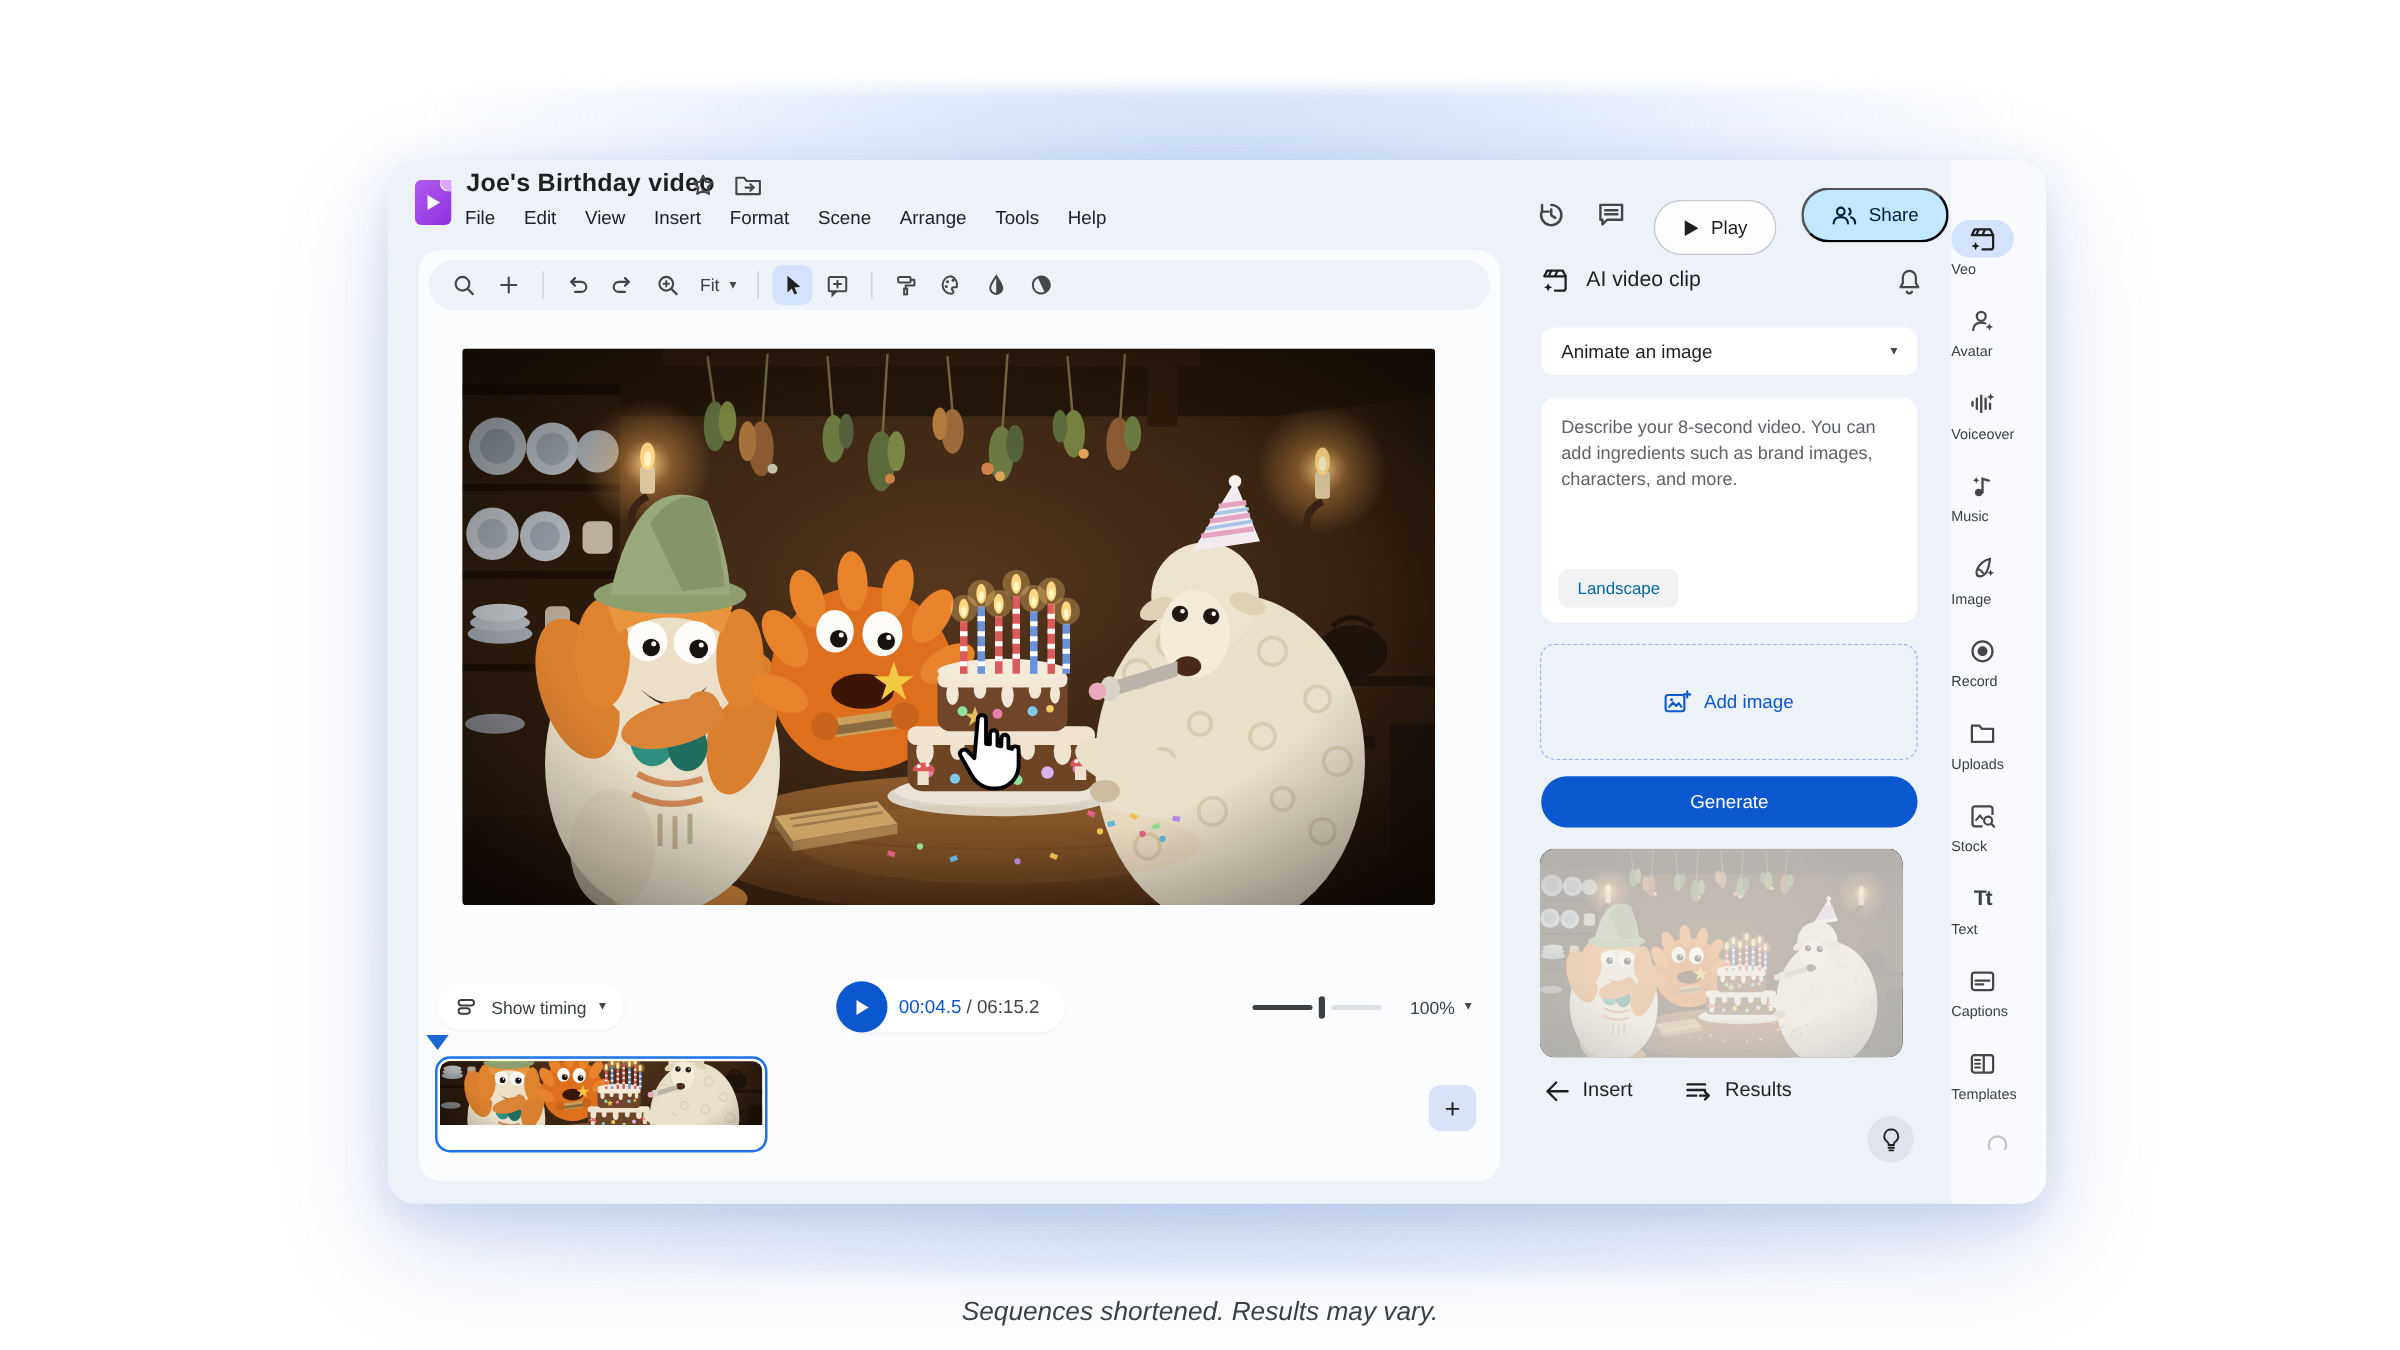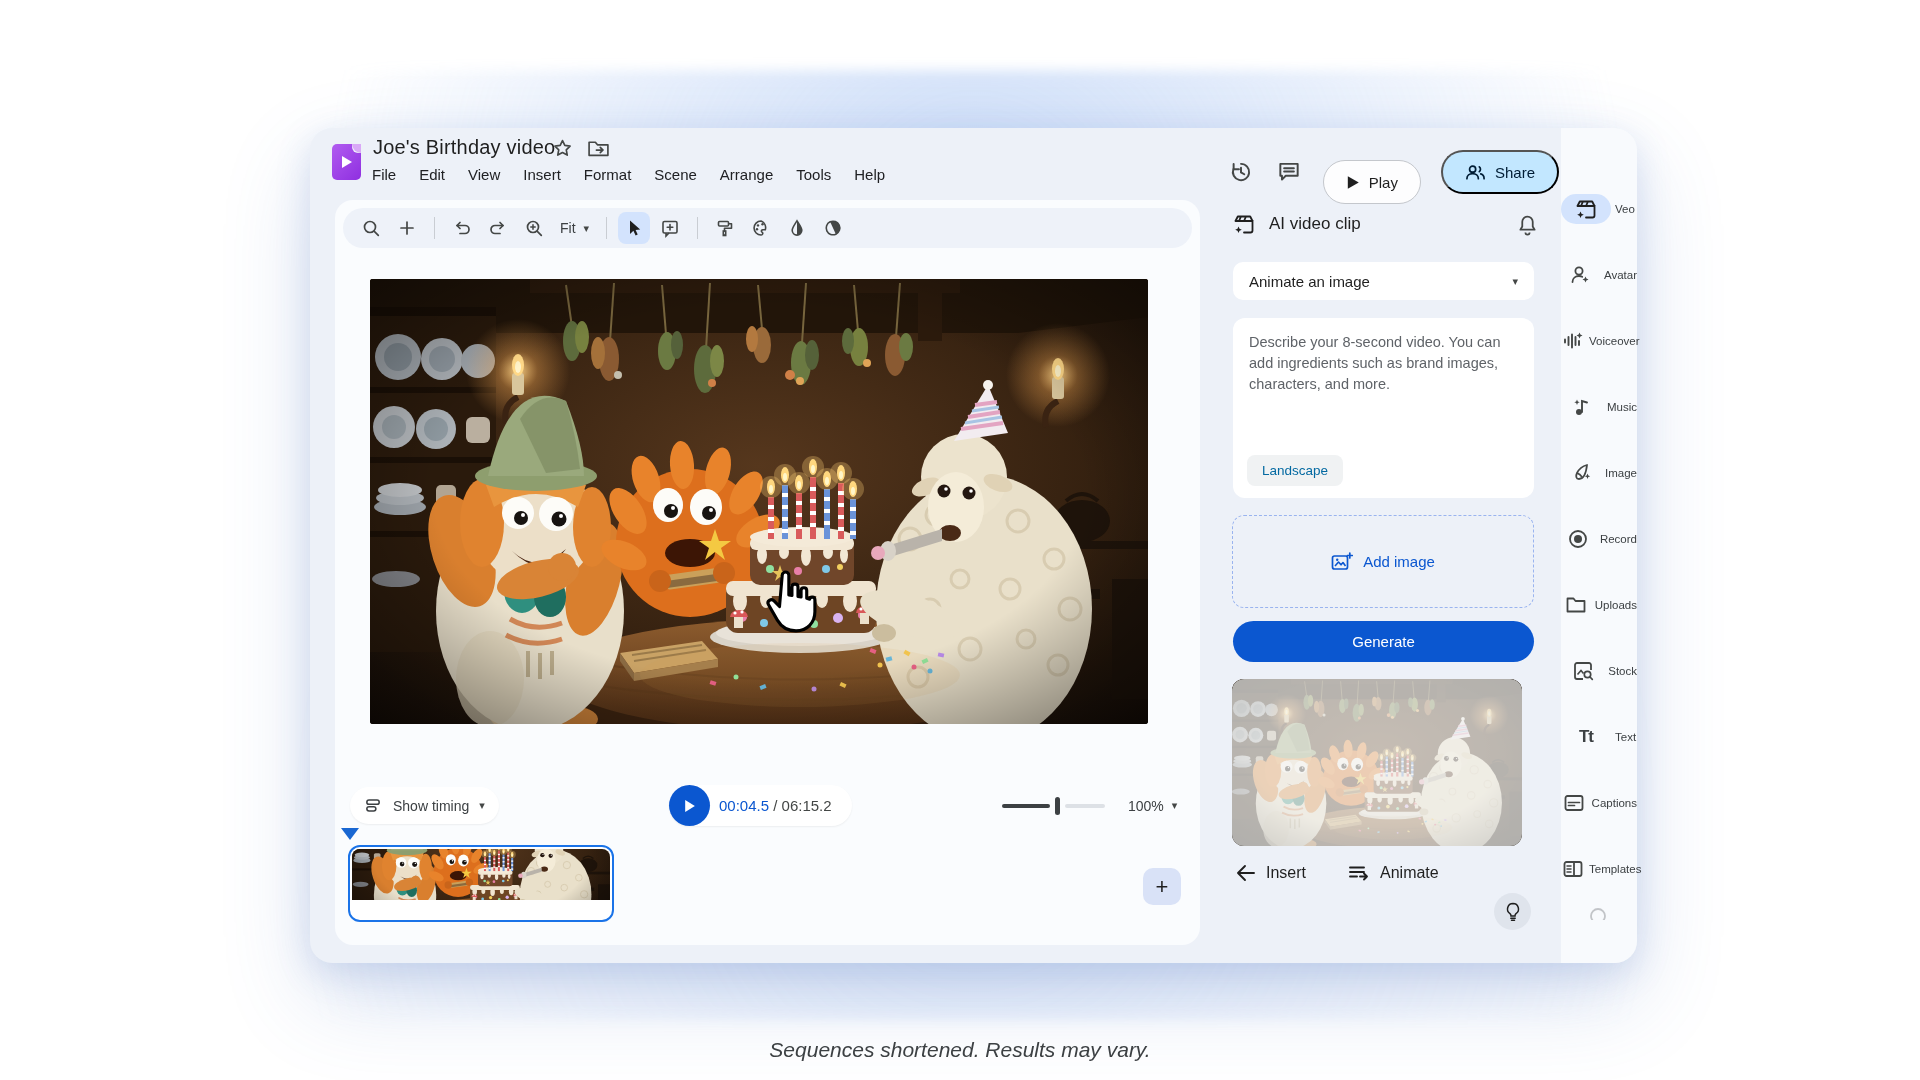--- a/index.html
+++ b/index.html
@@ -23,21 +23,21 @@
     box-shadow:0 10px 35px rgba(70,110,190,.18), 0 35px 90px rgba(70,110,190,.20);
   }
   
   .app-icon { position:absolute; left:22px; top:16px; width:29px; height:36px;
     background:linear-gradient(135deg,#b15cf0,#8f2fe0); border-radius:5px;
     display:flex; align-items:center; justify-content:center; }
   .app-icon:before { content:""; position:absolute; right:0; top:0; width:9px; height:9px;
     background:#edf1f8; border-radius:0 0 0 6px; }
   .app-icon:after { content:""; position:absolute; right:0; top:0; width:9px; height:9px;
     background:#d9a9f7; border-radius:0 0 0 9px; }
-  .doc-title { position:absolute; left:63px; top:8px; font-size:20px; font-weight:400; color:#1f1f1f; letter-spacing:.2px; }
+  .doc-title { position:absolute; left:63px; top:8px; font-size:20px; font-weight:700; color:#1f1f1f; letter-spacing:.2px; }
   .title-icons { position:absolute; left:242px; top:10px; display:flex; gap:14px; color:#444746; }
   .menubar { position:absolute; left:62px; top:38px; display:flex; gap:23px; font-size:15px; color:#202124;justify-content:flex-end; }
   .menubar span { cursor:default; }
   .hdr-right { position:absolute; right:18px; top:12px; display:flex; align-items:center; gap:20px; }
   .hdr-icon-btn { width:28px; height:28px; color:#444746; display:flex; align-items:center; justify-content:center; }
   .btn-play { display:flex; align-items:center; gap:9px; height:44px; padding:0 22px;
     background:#fdfdfe; border:1px solid #c4c7cc; border-radius:22px; font-size:15px; font-weight:500; color:#1f1f1f;margin-top:20px; }
   .btn-share { display:flex; align-items:center; gap:9px; height:44px; padding:0 22px;
     background:#c2e7ff; border-radius:22px; font-size:15px; font-weight:500; color:#001d35; }
   .avatar { width:40px; height:40px; border-radius:50%; overflow:hidden;
@@ -107,21 +107,21 @@
   .gen-thumb { position:absolute; left:10px; top:551px; width:290px; height:167px; border-radius:12px; overflow:hidden; background:#cfc8bd; }
   .gen-thumb svg { width:100%; height:100%; }
   .gen-thumb .wash { position:absolute; inset:0; background:rgba(241,241,238,.72); }
   .result-actions { position:absolute; left:14px; top:736px; display:flex; align-items:center; gap:42px; }
   .action-btn { display:flex; align-items:center; gap:10px; font-size:16px; font-weight:500; color:#1f1f1f; }
   .bulb-btn { position:absolute; left:272px; top:765px; width:37px; height:37px; border-radius:50%;
     background:#dfe4ec; display:flex; align-items:center; justify-content:center; color:#1f1f1f; }
   
   .sidebar { position:absolute; right:0; top:0; width:76px; height:100%; background:#f8fafd; border-radius:0 22px 22px 0;
     display:flex; flex-direction:column; align-items:center; padding-top:48px; }
-  .sb-item { width:76px; height:66px; display:flex; align-items:center; gap:4px; color:#444746; }
+  .sb-item { width:76px; height:66px; display:flex; flex-direction:column; gap:4px; color:#444746; }
   .sb-ico { width:50px; height:30px; border-radius:15px; display:flex; align-items:center; justify-content:center; }
   .sb-item.active .sb-ico { background:#d3e3fd; }
   .sb-label { font-size:11.5px; color:#3c4043; }
   .sb-partial { opacity:.35; margin-top:2px; color:#5f6368; }
   .tt-glyph { font-size:17px; font-weight:700; color:#3c4043; letter-spacing:-1px; }
   
   .caption { position:absolute; left:0; top:1038px; width:100%; text-align:center;
     font-size:21px; font-style:italic; color:#3c4043; }
   .hidden-defs { position:absolute; width:0; height:0; overflow:hidden; }
 </style>
@@ -720,21 +720,21 @@
             <path d="M9 2 L2 9 l7 7 M2 9 h16" fill="none" stroke="#1f1f1f" stroke-width="1.9" stroke-linecap="round" stroke-linejoin="round"></path>
           </svg>
         <span>Insert</span>
       </span>
       <span class="action-btn">
         <svg width="22" height="18" viewBox="0 0 22 18">
             <path d="M2 3.5 h14 M2 8 h14" stroke="#1f1f1f" stroke-width="1.9" stroke-linecap="round"></path>
             <path d="M2 12.5 h7" stroke="#1f1f1f" stroke-width="1.9" stroke-linecap="round"></path>
             <path d="M12 12.5 h7 m0 0 l-3-3 m3 3 l-3 3" fill="none" stroke="#1f1f1f" stroke-width="1.9" stroke-linecap="round" stroke-linejoin="round"></path>
           </svg>
-        <span>Animate</span>
+        <span>Results</span>
       </span>
     </div>
 
     <div class="bulb-btn">
       <svg width="18" height="20" viewBox="0 0 18 20">
           <path d="M9 1.5 a5.5 5.5 0 0 1 3 10.1 c-.8.6-1 1.4-1 2.4 H7 c0-1-.2-1.8-1-2.4 A5.5 5.5 0 0 1 9 1.5 z" fill="none" stroke="#1f1f1f" stroke-width="1.5"></path>
           <path d="M6.8 16.2 h4.4 M7.5 18.3 h3" stroke="#1f1f1f" stroke-width="1.5" stroke-linecap="round"></path>
         </svg>
     </div>
   </div>

